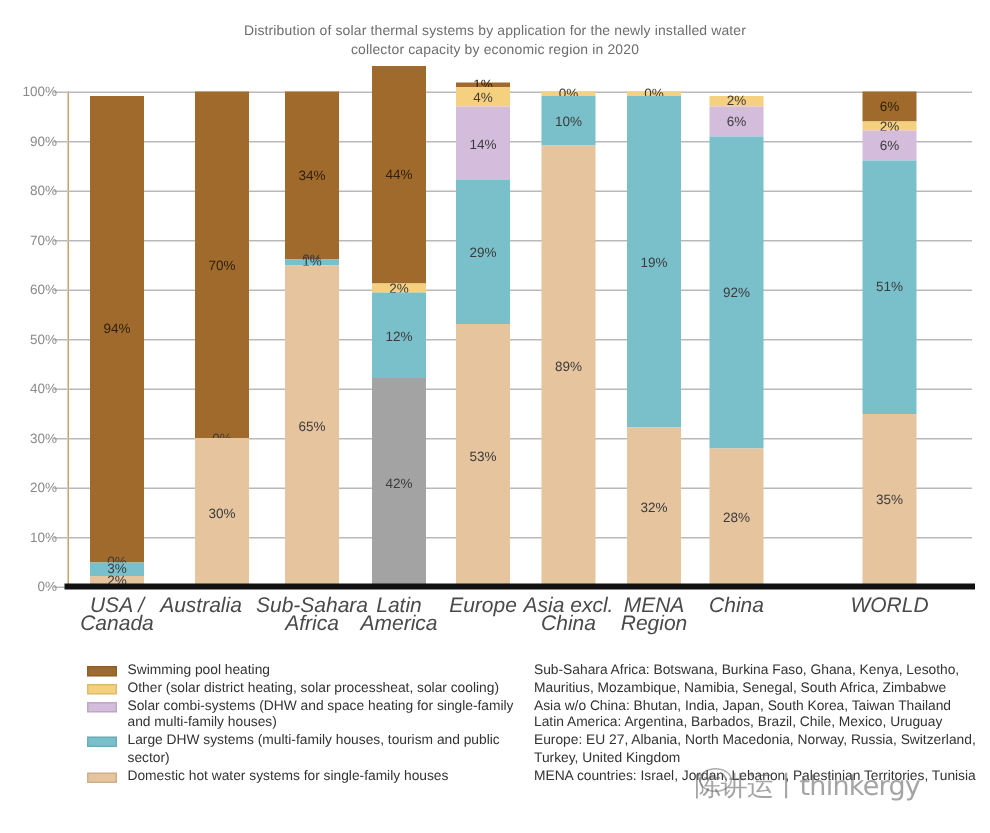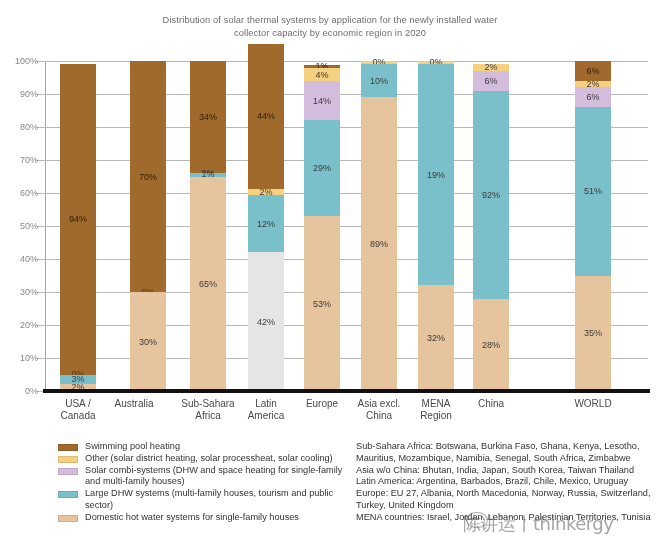--- a/index.html
+++ b/index.html
@@ -90,23 +90,24 @@
   }
   .seg-label.mid { top: 50%; transform: translateY(-50%); }
   .seg-label.over { top: -5px; }
 
   
   .xlabel {
     position: absolute;
     top: 398px;
     width: 76px;
     text-align: center;
-    font-size: 10px;
+    font-size: 14px;
     line-height: 11.5px;
     color: #4a4a4a;
+    font-style: italic;
   }
 
   
   .legend {
     position: absolute;
     left: 58px; top: 441px;
     width: 300px;
     font-size: 9.2px;
     line-height: 11.8px;
     color: #333;
@@ -243,32 +244,32 @@
       <div class="bar" style="left: 203px;">
         <div class="seg" style="height: 145.2px; background: rgb(160, 106, 44);">
           <div class="seg-label mid" style="color: rgb(46, 32, 8);">44%</div>
         </div>
         <div class="seg" style="height: 6.6px; background: rgb(245, 208, 127);">
           <div class="seg-label mid" style="top: -2.2px; transform: none;">2%</div>
         </div>
         <div class="seg" style="height: 57px; background: rgb(121, 192, 202);">
           <div class="seg-label mid">12%</div>
         </div>
-        <div class="seg" style="height: 138.6px; background: #e5e5e5;">
+        <div class="seg" style="height: 138.6px; background: #a3a3a3;">
           <div class="seg-label mid">42%</div>
         </div>
       </div>
       <div class="bar" style="left: 259px;">
         <div class="seg" style="height: 3.3px; background: rgb(160, 106, 44);">
           <div class="seg-label over" style="top: -3.85px; transform: none; color: rgb(46, 32, 8);">1%</div>
         </div>
         <div class="seg" style="height: 13.2px; background: rgb(245, 208, 127);">
           <div class="seg-label mid">4%</div>
         </div>
-        <div class="seg" style="height: 39px; background: rgb(212, 188, 221);">
+        <div class="seg" style="height: 49px; background: rgb(212, 188, 221);">
           <div class="seg-label mid">14%</div>
         </div>
         <div class="seg" style="height: 95.7px; background: rgb(121, 192, 202);">
           <div class="seg-label mid">29%</div>
         </div>
         <div class="seg" style="height: 174.9px; background: rgb(230, 196, 158);">
           <div class="seg-label mid">53%</div>
         </div>
       </div>
       <div class="bar" style="left: 316px;">

